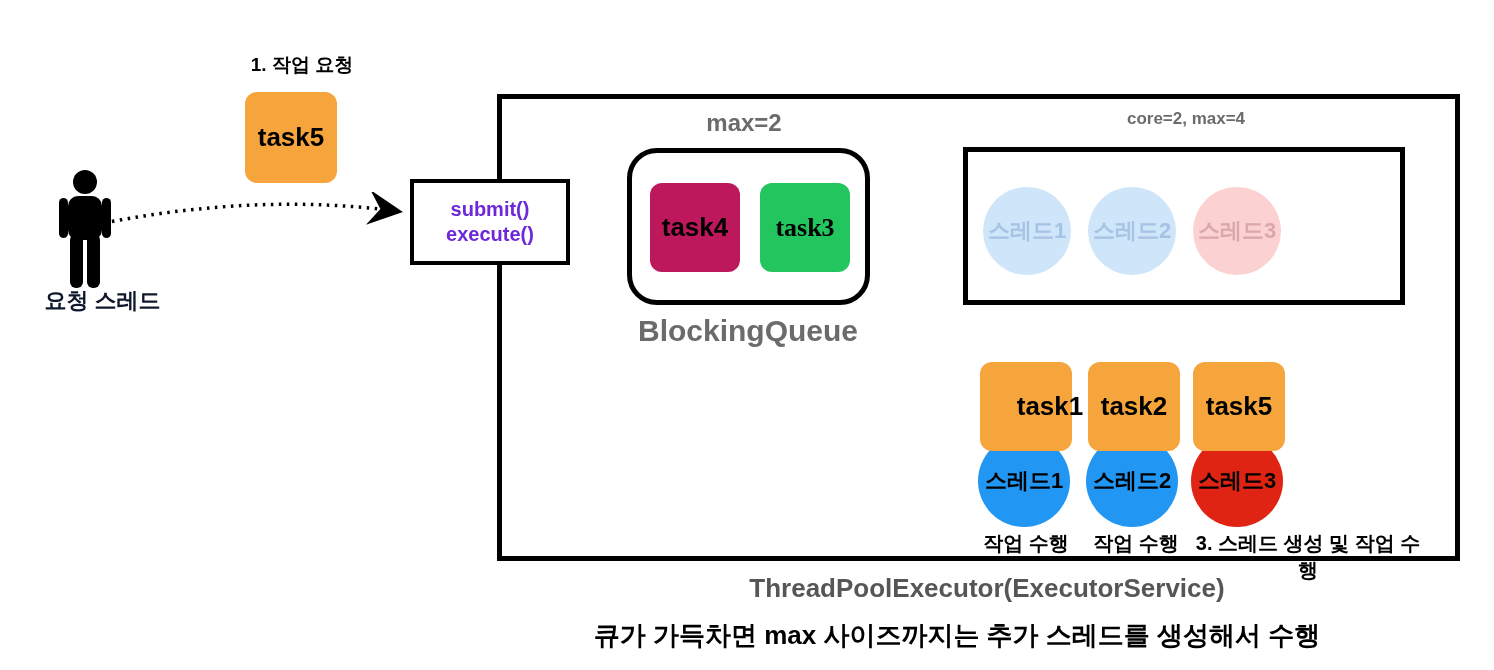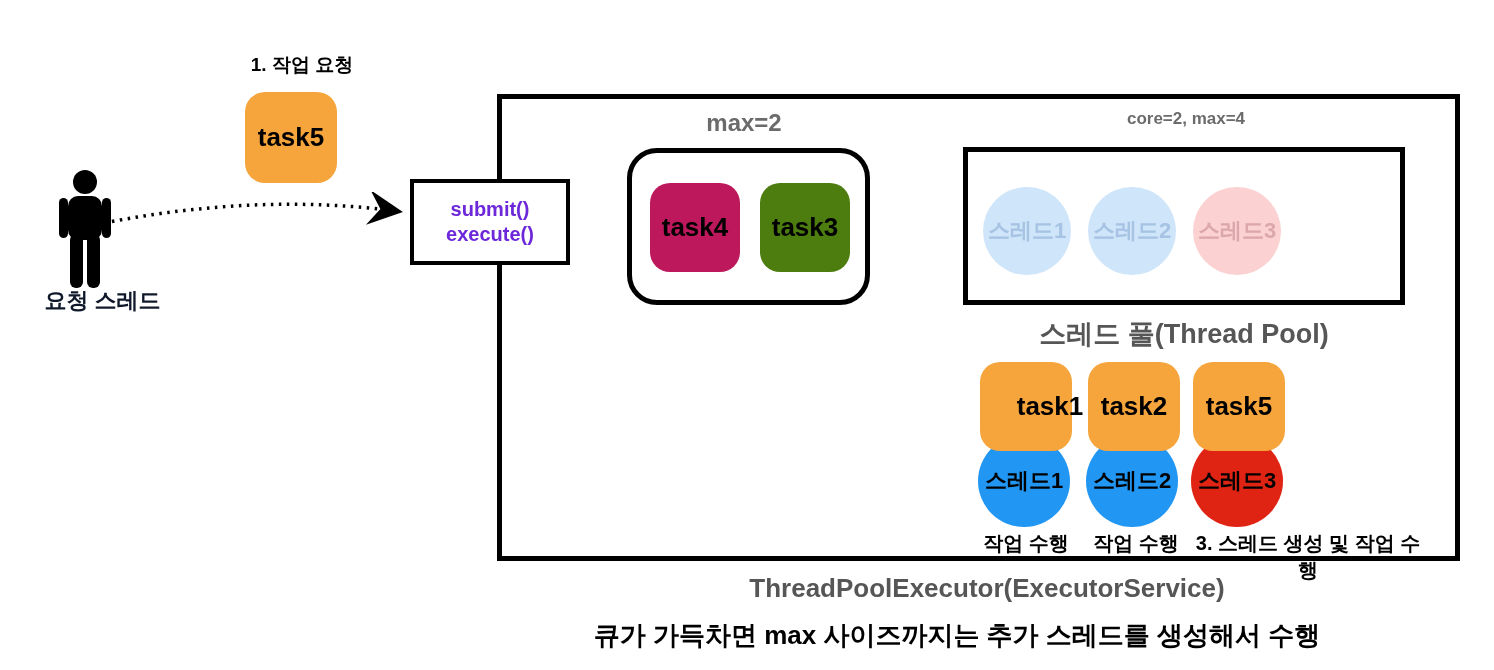--- a/index.html
+++ b/index.html
@@ -9,21 +9,21 @@
     position: relative;
     width: 1494px;
     height: 670px;
     background: #ffffff;
     overflow: hidden;
   }
   .abs { position: absolute; }
   .center { text-align: center; }
   .task-box {
     position: absolute;
-    border-radius: 20px;
+    border-radius: 12px;
     display: flex;
     align-items: center;
     justify-content: center;
     font-size: 26px;
     color: #000;
     z-index: 3;
   }
   .circle {
     position: absolute;
     border-radius: 50%;
@@ -113,33 +113,33 @@
   <div class="submit-box">
     <div>submit()</div>
     <div>execute()</div>
   </div>
 
   <div class="abs center gray-lbl" style="left:664px; top:109px; width:160px; font-size:24px; z-index:2;">max=2</div>
 
   <div class="queue-box"></div>
 
   <div class="task-box" style="left: 650px; top: 183px; width: 90px; height: 89px; background-color: #be185d;">task4</div>
-  <div class="task-box" style="left: 760px; top: 183px; width: 90px; height: 89px; background-color: #4d7c0f;">task3</div>
+  <div class="task-box" style="left: 760px; top: 183px; width: 90px; height: 89px; background-color: #22c55e; font-family: Liberation Serif, serif;">task3</div>
 
+  <div class="abs center gray-lbl" style="left:598px; top:314px; width:300px; font-size:30px; z-index:2;">BlockingQueue</div>
 
 
   <div class="abs center gray-lbl" style="left:1036px; top:109px; width:300px; font-size:17px; z-index:2;">core=2, max=4</div>
 
   <div class="pool-box"></div>
 
   <div class="circle idle-circle" style="left: 983px; top: 187px; width: 88px; height: 88px; z-index: 3; background-color: rgb(207, 229, 250); color: rgb(166, 195, 227);">스레드1</div>
   <div class="circle idle-circle" style="left: 1088px; top: 187px; width: 88px; height: 88px; z-index: 3; background-color: rgb(207, 229, 250); color: rgb(166, 195, 227);">스레드2</div>
   <div class="circle idle-circle" style="left: 1193px; top: 187px; width: 88px; height: 88px; z-index: 3; background-color: rgb(251, 209, 209); color: rgb(219, 167, 172);">스레드3</div>
 
-  <div class="abs center darkgray-lbl" style="left:1034px; top:316px; width:300px; font-size:27px; z-index:2;">스레드 풀(Thread Pool)</div>
 
   <div class="circle" style="left: 978px; top: 435px; width: 92px; height: 92px; color: rgb(0, 0, 0); background-color: rgb(33, 150, 243);">스레드1</div>
   <div class="task-box" style="left: 980px; top: 362px; width: 92px; height: 89px; background-color: rgb(245, 165, 59); padding-left: 48px;">task1</div>
   <div class="abs center note-lbl" style="left:952px; top:530px; width:148px; z-index:2;">작업 수행</div>
 
   <div class="circle" style="left: 1086px; top: 435px; width: 92px; height: 92px; color: rgb(0, 0, 0); background-color: rgb(33, 150, 243);">스레드2</div>
   <div class="task-box" style="left: 1088px; top: 362px; width: 92px; height: 89px; background-color: rgb(245, 165, 59);">task2</div>
   <div class="abs center note-lbl" style="left:1062px; top:530px; width:148px; z-index:2;">작업 수행</div>
 
   <div class="circle" style="left: 1191px; top: 435px; width: 92px; height: 92px; color: rgb(0, 0, 0); background-color: rgb(224, 36, 20);">스레드3</div>

